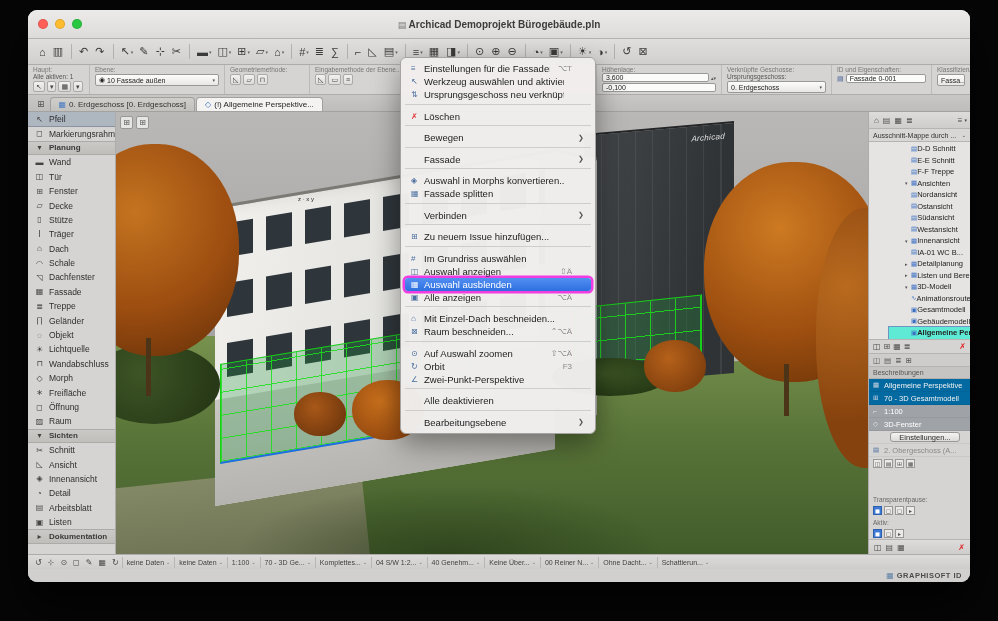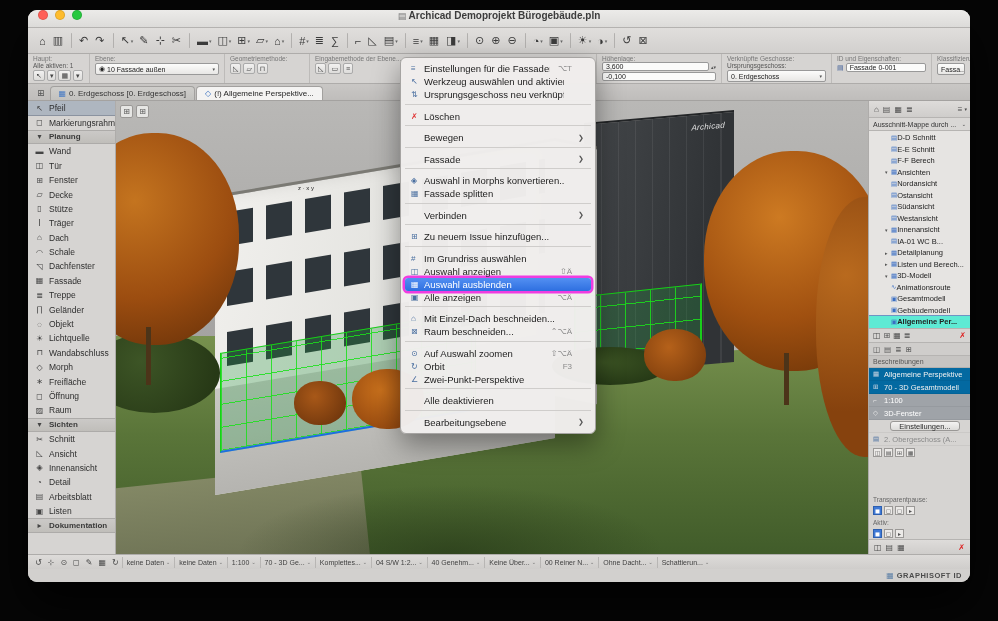--- a/index.html
+++ b/index.html
@@ -1,20 +1,20 @@
 <!DOCTYPE html>
 <html><head>
 <meta charset="utf-8">
 <style>
 *{margin:0;padding:0;box-sizing:border-box;}
 html,body{width:998px;height:621px;}
 body{background:#000;font-family:"Liberation Sans","DejaVu Sans",sans-serif;position:relative;overflow:hidden;}
 .screen{position:absolute;inset:0;background:#060606;}
 .window{position:absolute;left:28px;top:10px;width:942px;height:572px;background:#d6d4d2;border-radius:9px;overflow:hidden;display:flex;flex-direction:column;box-shadow:0 22px 48px rgba(0,0,0,.85);}
-.titlebar{height:18px;flex:none;background:linear-gradient(#ecebe9,#dcdbd9);border-bottom:1px solid #b4b2b0;display:flex;position:relative;}
+.titlebar{height:29px;flex:none;background:linear-gradient(#ecebe9,#dcdbd9);border-bottom:1px solid #b4b2b0;display:flex;align-items:center;position:relative;}
 .traffic{display:flex;gap:7px;margin-left:10px;z-index:2;}
 .light{width:10px;height:10px;border-radius:50%;border:1px solid rgba(0,0,0,.12);}
 .light.red{background:#ff5f57;}.light.yellow{background:#febc2e;}.light.green{background:#28c840;}
 .title{position:absolute;left:0;right:0;text-align:center;font-size:10px;font-weight:bold;color:#3c3c3c;}
 .title .proxy{color:#777;font-size:9px;}
 .toolbar{height:26px;flex:none;background:linear-gradient(#e0dedc,#d2d0ce);border-bottom:1px solid #aeacaa;display:flex;align-items:center;padding:0 8px;overflow:hidden;}
 .tbi{display:flex;align-items:center;gap:1px;padding:2px 3px;border-radius:3px;color:#3b3b3b;font-size:11px;flex:none;}
 .tbi .dd{font-size:5px;color:#666;}
 .tbi.sep{width:1px;height:15px;background:#b2b0ae;padding:0;margin:0 4px;}
 .infobar{height:30px;flex:none;background:#d6d4d2;border-bottom:1px solid #aeacaa;display:flex;font-size:8px;color:#333;overflow:hidden;}
@@ -70,21 +70,21 @@
 .vp-corner span{width:13px;height:13px;background:rgba(235,235,233,.9);border:1px solid #9a9896;border-radius:2px;font-size:8px;color:#555;display:flex;align-items:center;justify-content:center;}
 .axis{position:absolute;left:182px;top:84px;font-size:6px;color:#1c1c1c;z-index:4;}
 .rightpanel{width:102px;flex:none;background:#d6d4d2;border-left:1px solid #aeacaa;display:flex;flex-direction:column;overflow:hidden;font-size:8px;}
 .np-head{height:17px;flex:none;display:flex;align-items:center;padding:0 3px;border-bottom:1px solid #b6b4b2;background:linear-gradient(#dedcda,#cfcdcb);gap:1px;}
 .np-hico{font-size:8px;color:#4a4a4a;padding:0 2px;}
 .np-right{margin-left:auto;display:flex;gap:2px;font-size:8px;color:#4a4a4a;}
 .np-right .c{font-size:5px;align-self:center;}
 .np-drop{height:13px;flex:none;display:flex;align-items:center;gap:2px;padding:0 4px;border-bottom:1px solid #b6b4b2;font-size:7px;color:#333;background:#d9d7d5;white-space:nowrap;overflow:hidden;}
 .np-drop .c{margin-left:auto;font-size:5px;}
 .np-tree{flex:none;height:198px;background:#e6e4e2;overflow:hidden;padding-top:1px;border-bottom:1px solid #b6b4b2;}
-.ti{height:11.5px;display:flex;align-items:center;gap:0;font-size:7.5px;color:#222;padding:0 2px;white-space:nowrap;overflow:hidden;}
+.ti{height:11.5px;display:flex;align-items:center;gap:0;font-size:7.5px;color:#222;padding:0 2px;white-space:nowrap;overflow:hidden;margin-left:20px;}
 .ti .tw{width:6px;font-size:5px;color:#555;flex:none;}
 .ti .tico{font-size:6.5px;color:#3b6fc4;flex:none;}
 .ti.ind1{padding-left:16px;}
 .ti.ind2{padding-left:16px;}
 .ti.selected{background:#5eead4;outline:1px solid #6f94c4;font-weight:bold;}
 .np-tools{height:14px;flex:none;display:flex;align-items:center;gap:3px;padding:0 4px;border-bottom:1px solid #b6b4b2;font-size:8px;color:#4a4a4a;}
 .np-tools .red,.np-bottom .red{color:#d22;margin-left:auto;}
 .np-tabs{height:13px;flex:none;display:flex;align-items:center;gap:4px;padding:0 4px;background:#cfcdcb;border-bottom:1px solid #b6b4b2;font-size:7.5px;color:#555;}
 .np-sect{height:12px;flex:none;display:flex;align-items:center;padding:0 4px;font-size:7px;color:#555;background:#c6c4c2;border-bottom:1px solid #b2b0ae;}
 .np-rows{flex:none;}
@@ -586,21 +586,21 @@
               <span class="tl">D-D Schnitt</span>
             </div>
             <div class="ti ind2">
               <span class="tw"></span>
               <span class="tico">▤</span>
               <span class="tl">E-E Schnitt</span>
             </div>
             <div class="ti ind2">
               <span class="tw"></span>
               <span class="tico">▤</span>
-              <span class="tl">F-F Berech</span>
+              <span class="tl">F-F Treppe</span>
             </div>
             <div class="ti ind1">
               <span class="tw">▾</span>
               <span class="tico">▦</span>
               <span class="tl">Ansichten</span>
             </div>
             <div class="ti ind2">
               <span class="tw"></span>
               <span class="tico">▤</span>
               <span class="tl">Nordansicht</span>

